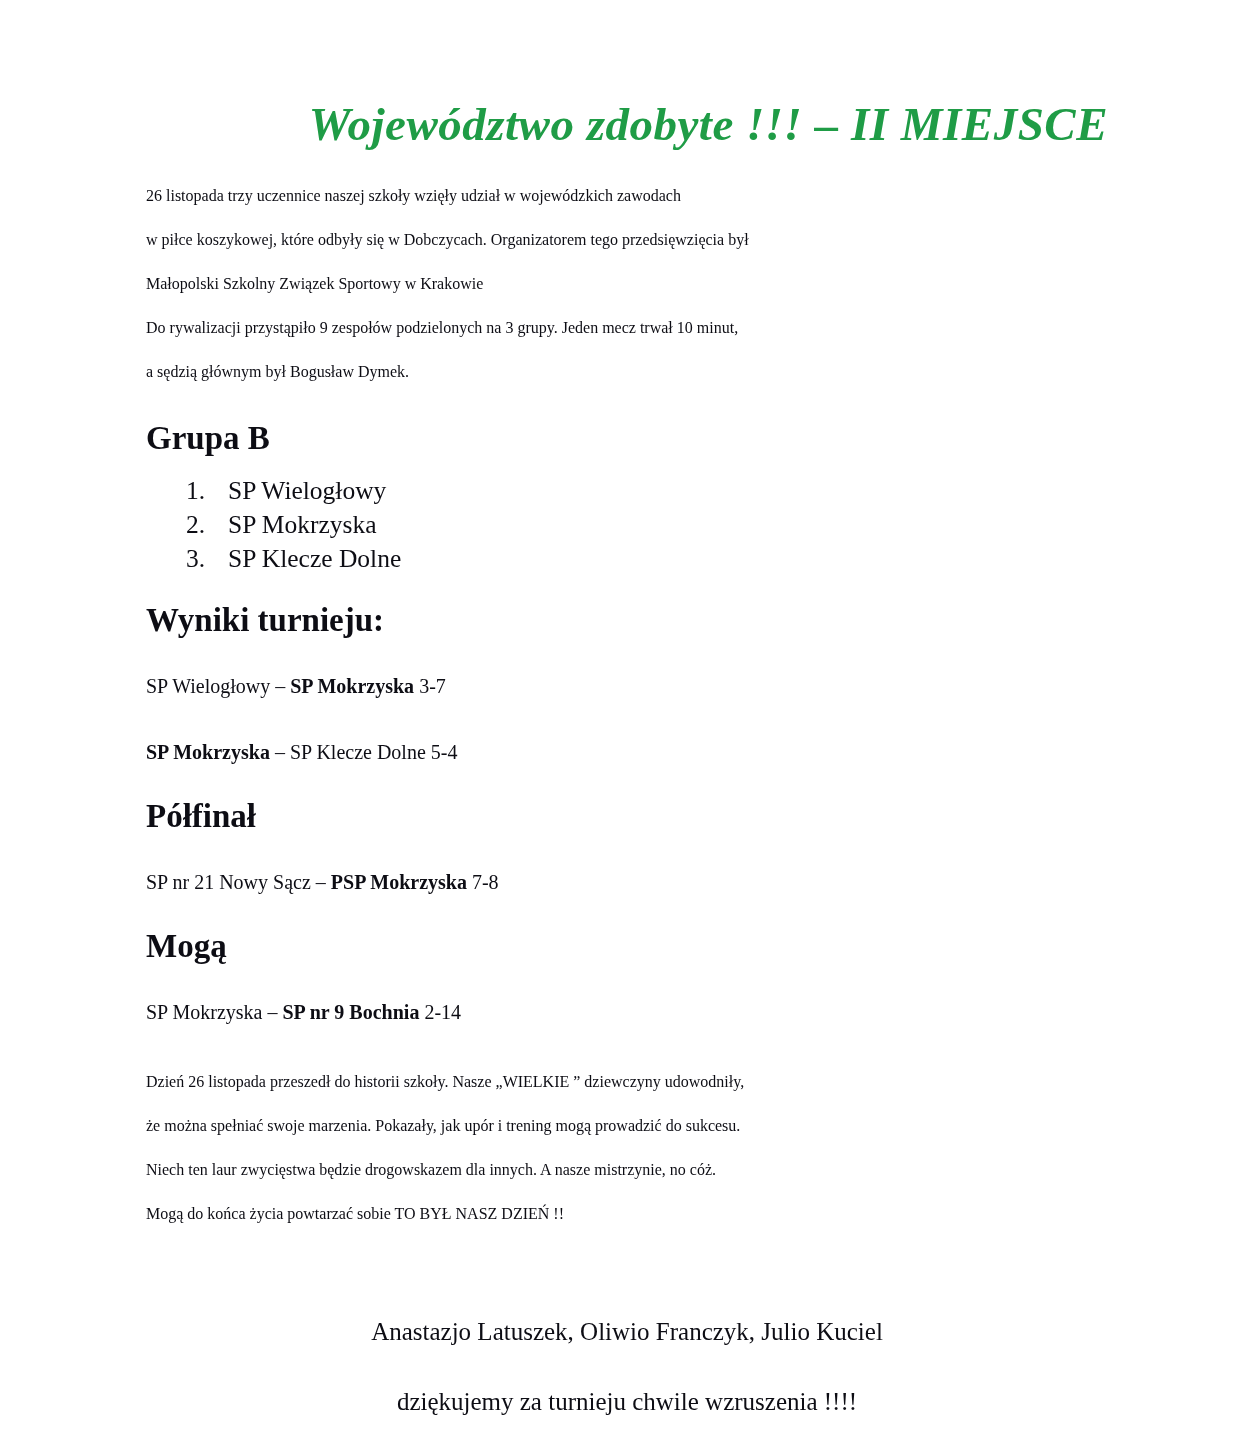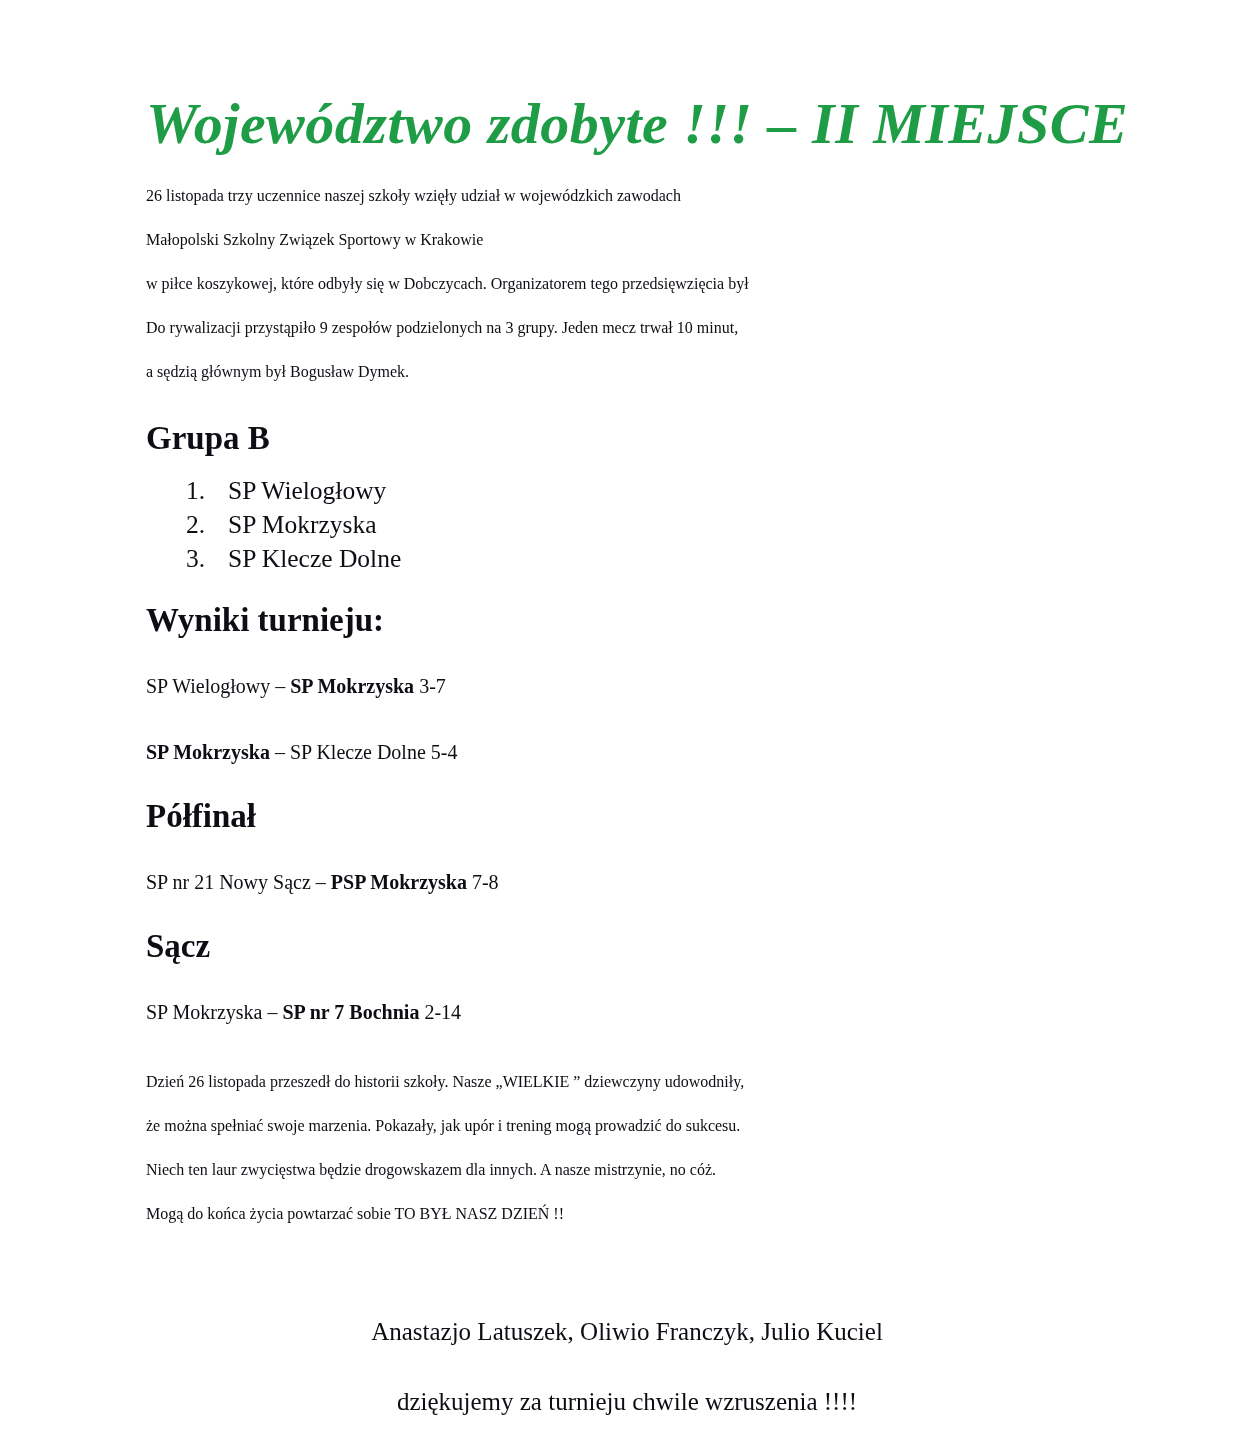--- a/index.html
+++ b/index.html
@@ -24,21 +24,21 @@
   }
 
   
   .doc-title {
     margin: 0;
     padding-top: 96px;
     text-align: right;
     font-family: "Liberation Serif", "DejaVu Serif", serif;
     font-style: italic;
     font-weight: bold;
-    font-size: 58px;
+    font-size: 47px;
     line-height: 56px;
     letter-spacing: 0.5px;
     color: #1f9c46;
     white-space: nowrap;
   }
 
   
   .lines { margin: 0; }
   .line {
     font-size: 16px;
@@ -120,22 +120,22 @@
 <body>
 
 <div class="page">
 
   <h1 class="doc-title">Województwo zdobyte !!! – II MIEJSCE</h1>
 
   <div class="lines">
     <div class="line justified" style="padding-top:22px;">
       <span class="indent"></span><span>26 listopada trzy uczennice naszej szkoły wzięły udział w wojewódzkich zawodach</span>
     </div>
+    <div class="line justified">w piłce koszykowej, które odbyły się w Dobczycach. Organizatorem tego przedsięwzięcia był</div>
     <div class="line">Małopolski Szkolny Związek Sportowy w Krakowie</div>
-    <div class="line justified">w piłce koszykowej, które odbyły się w Dobczycach. Organizatorem tego przedsięwzięcia był</div>
     <div class="line justified">Do rywalizacji przystąpiło 9 zespołów podzielonych na 3 grupy. Jeden mecz trwał 10 minut,</div>
     <div class="line">a sędzią głównym był Bogusław Dymek.</div>
   </div>
 
   <div class="sec-head grupa">Grupa B</div>
 
   <ol class="teams">
     <li>SP Wielogłowy</li>
     <li>SP Mokrzyska</li>
     <li>SP Klecze Dolne</li>
@@ -150,24 +150,24 @@
   <div class="match">
     <b>SP Mokrzyska</b><span> – </span><span>SP Klecze Dolne</span><span> 5-4</span>
   </div>
 
   <div class="sec-head polfinal">Półfinał</div>
 
   <div class="match">
     <span>SP nr 21 Nowy Sącz</span><span> – </span><b>PSP Mokrzyska</b><span> 7-8</span>
   </div>
 
-  <div class="sec-head final">Sącz</div>
+  <div class="sec-head final">Mogą</div>
 
   <div class="match">
-    <span>SP Mokrzyska</span><span> – </span><b>SP nr 7 Bochnia</b><span> 2-14</span>
+    <span>SP Mokrzyska</span><span> – </span><b>SP nr 9 Bochnia</b><span> 2-14</span>
   </div>
 
   <div class="closing">
     <div class="line justified">Dzień 26 listopada przeszedł do historii szkoły. Nasze „WIELKIE ” dziewczyny udowodniły,</div>
     <div class="line justified">że można spełniać swoje marzenia.  Pokazały, jak upór i trening mogą prowadzić do sukcesu.</div>
     <div class="line justified">Niech ten laur zwycięstwa będzie drogowskazem dla innych. A nasze mistrzynie, no cóż.</div>
     <div class="line">Mogą do końca życia powtarzać sobie TO BYŁ NASZ DZIEŃ !!</div>
   </div>
 
   <div class="sig one">Anastazjo Latuszek, Oliwio Franczyk, Julio Kuciel</div>

